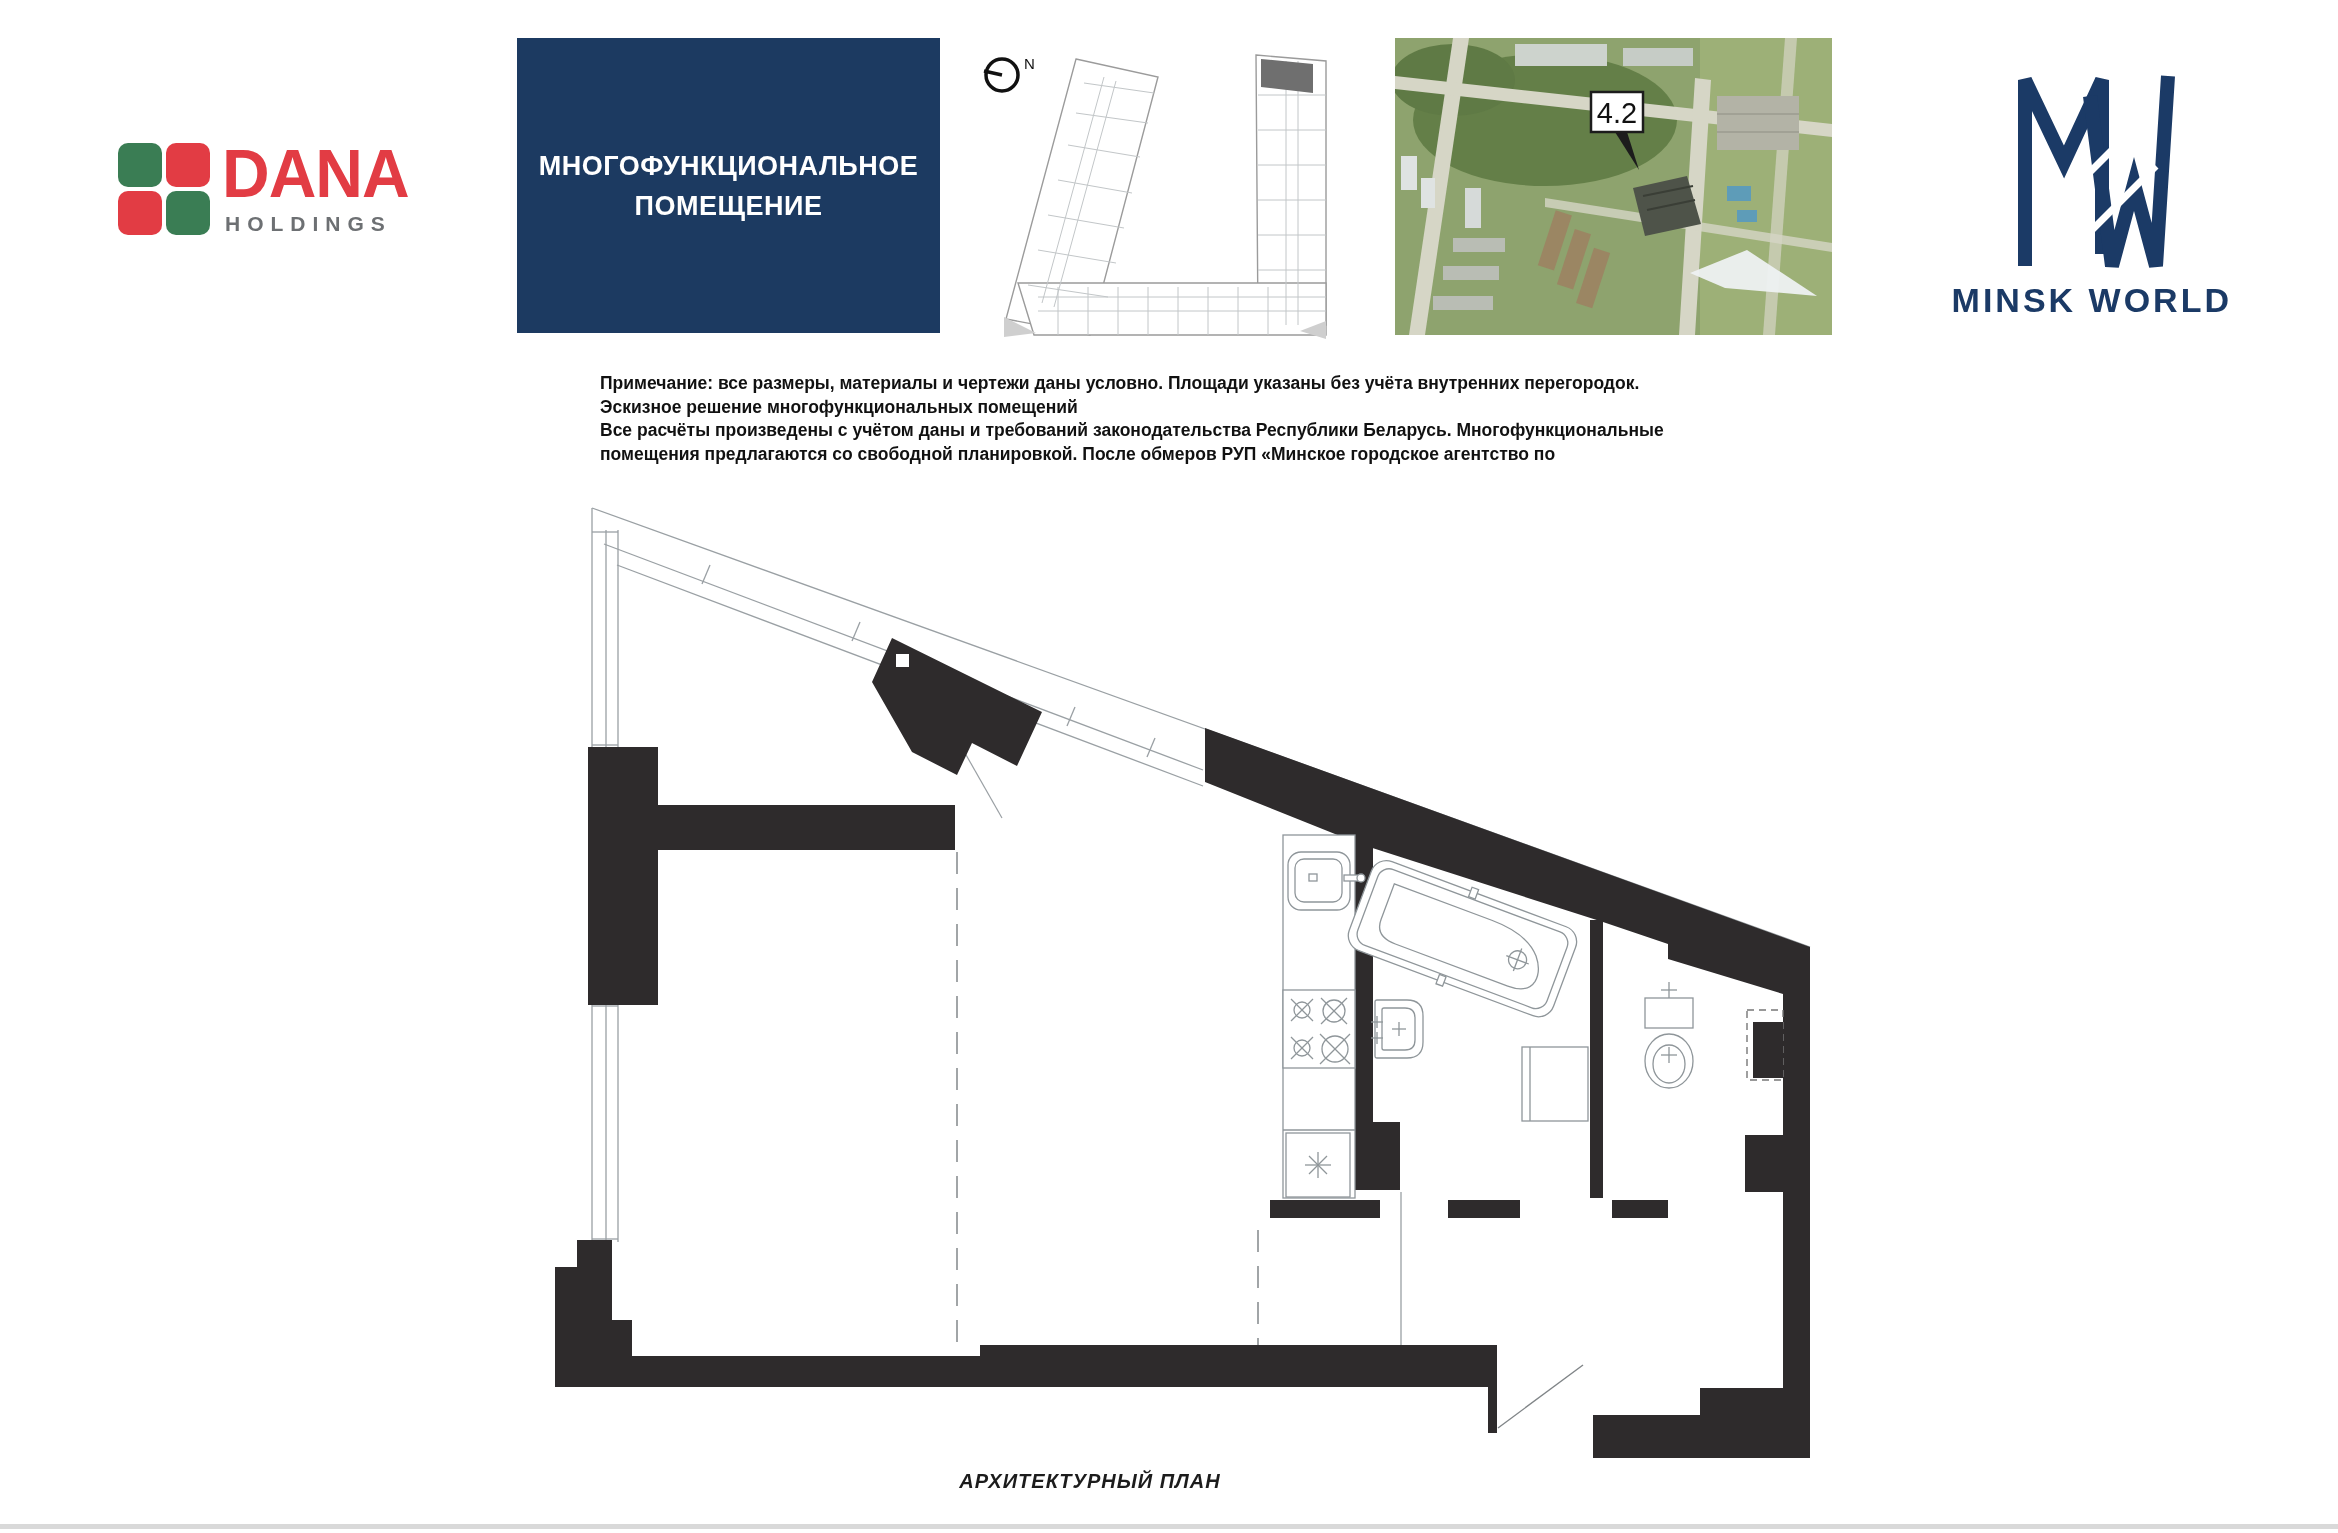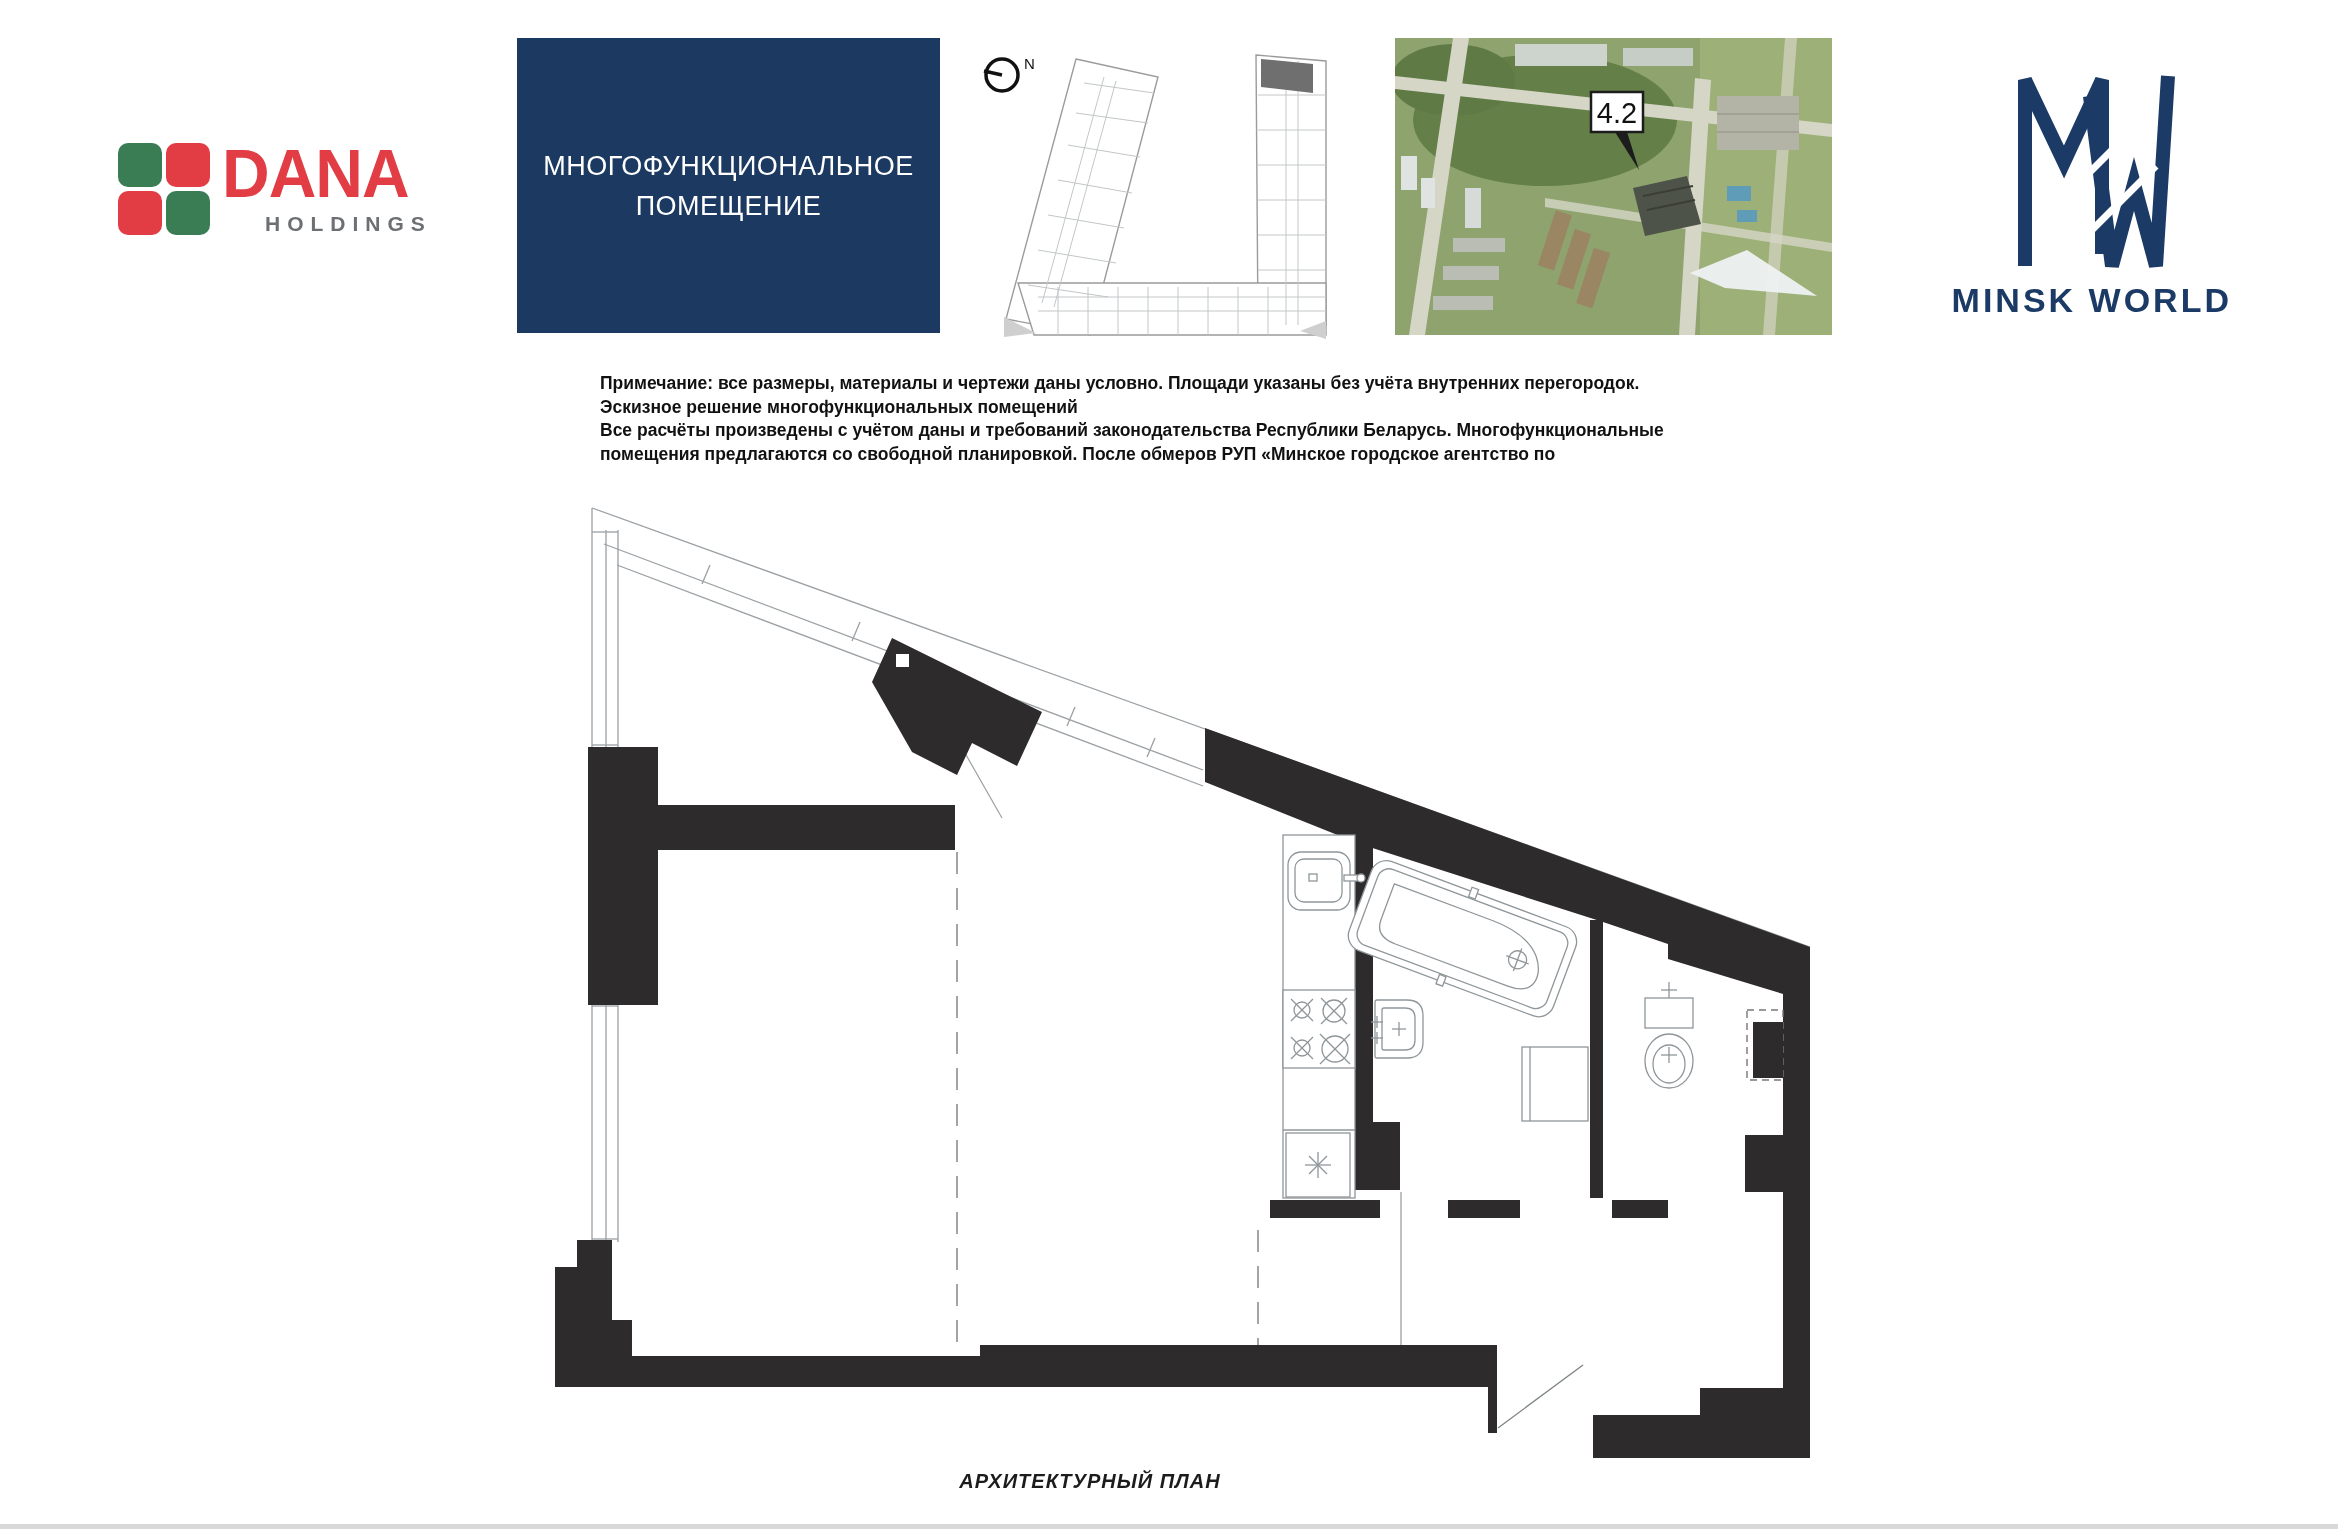--- a/index.html
+++ b/index.html
@@ -11,21 +11,21 @@
   .dana-logo{left:85px;top:140px;width:400px;height:105px;}
   .dana-squares{position:absolute;left:33px;top:3px;width:95px;height:97px;}
   .dana-sq{position:absolute;width:44px;height:44px;border-radius:10px;}
   .dana-word{position:absolute;left:137px;top:-6px;font-size:66px;font-weight:800;
              letter-spacing:-1px;transform:scaleY(1.04);transform-origin:top left;}
   .dana-sub{position:absolute;left:140px;top:72px;font-size:21px;font-weight:700;letter-spacing:7px;}
 
   
   .project-box{left:517px;top:38px;width:423px;height:295px;display:flex;flex-direction:column;
                justify-content:center;align-items:center;text-align:center;}
-  .project-box .l1,.project-box .l2{font-size:27px;font-weight:400;letter-spacing:.5px;line-height:40px;}
+  .project-box .l1,.project-box .l2{font-size:27px;font-weight:700;letter-spacing:.5px;line-height:40px;}
 
   
   .disclaimer{left:600px;top:372px;color:#111;font-size:17.5px;font-weight:700;line-height:23.6px;}
   .disclaimer div{white-space:nowrap;}
 
   
   .plan-caption{left:690px;top:1470px;width:800px;text-align:center;font-size:20px;
                 font-weight:600;color:#1c1c1c;letter-spacing:1px;font-style:italic;}
 
   .brand-name{left:1948px;top:281px;width:284px;text-align:right;font-size:34px;
@@ -38,21 +38,21 @@
 <div class="page">
 
   <div class="abs dana-logo">
     <div class="dana-squares">
       <div class="dana-sq" style="left:0;top:0;background:#3a7d54;"></div>
       <div class="dana-sq" style="left:48px;top:0;background:#e23c44;"></div>
       <div class="dana-sq" style="left:0;top:48px;background:#e23c44;"></div>
       <div class="dana-sq" style="left:48px;top:48px;background:#3a7d54;"></div>
     </div>
     <div class="dana-word" style="color:#e23c44;">DANA</div>
-    <div class="dana-sub" style="color:#6d7073;margin-left:40px;">HOLDINGS</div>
+    <div class="dana-sub" style="color:#6d7073;">HOLDINGS</div>
   </div>
 
   <div class="abs project-box" style="background:#1c3a61;color:#fff;">
     <div class="l1">МНОГОФУНКЦИОНАЛЬНОЕ</div>
     <div class="l2">ПОМЕЩЕНИЕ</div>
   </div>
 
   <svg class="abs" style="left:958px;top:35px;" width="375" height="305" viewBox="0 0 375 305">
     <g>
       <circle cx="44" cy="40" r="16" fill="none" stroke="#111" stroke-width="3.5"></circle>

